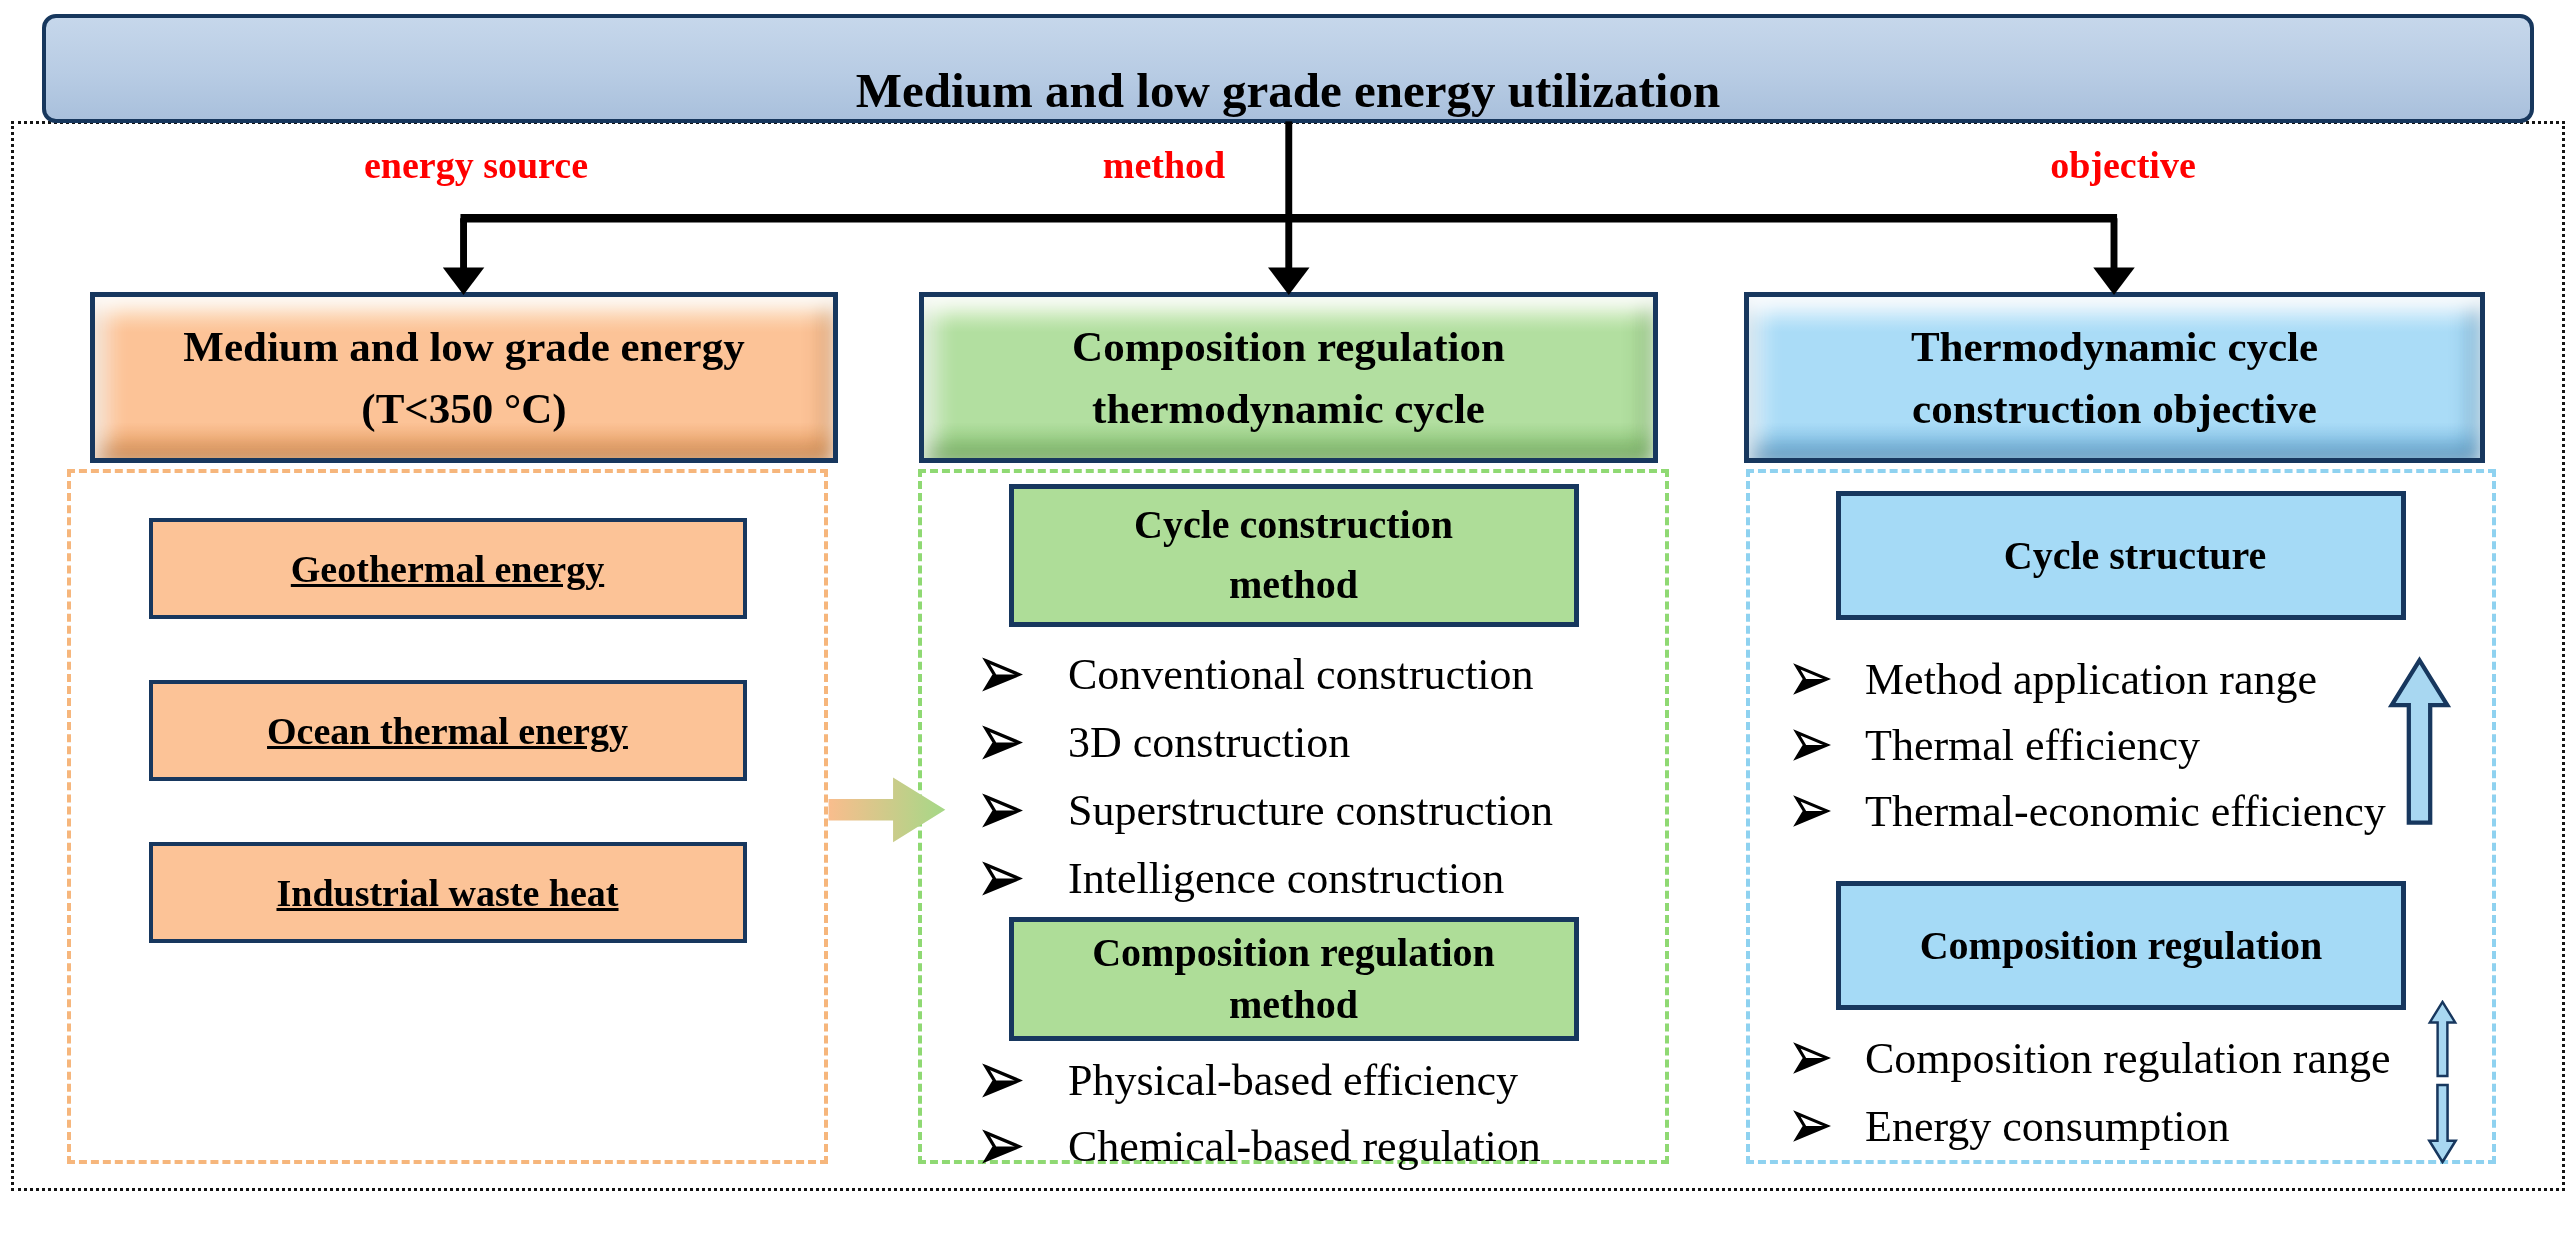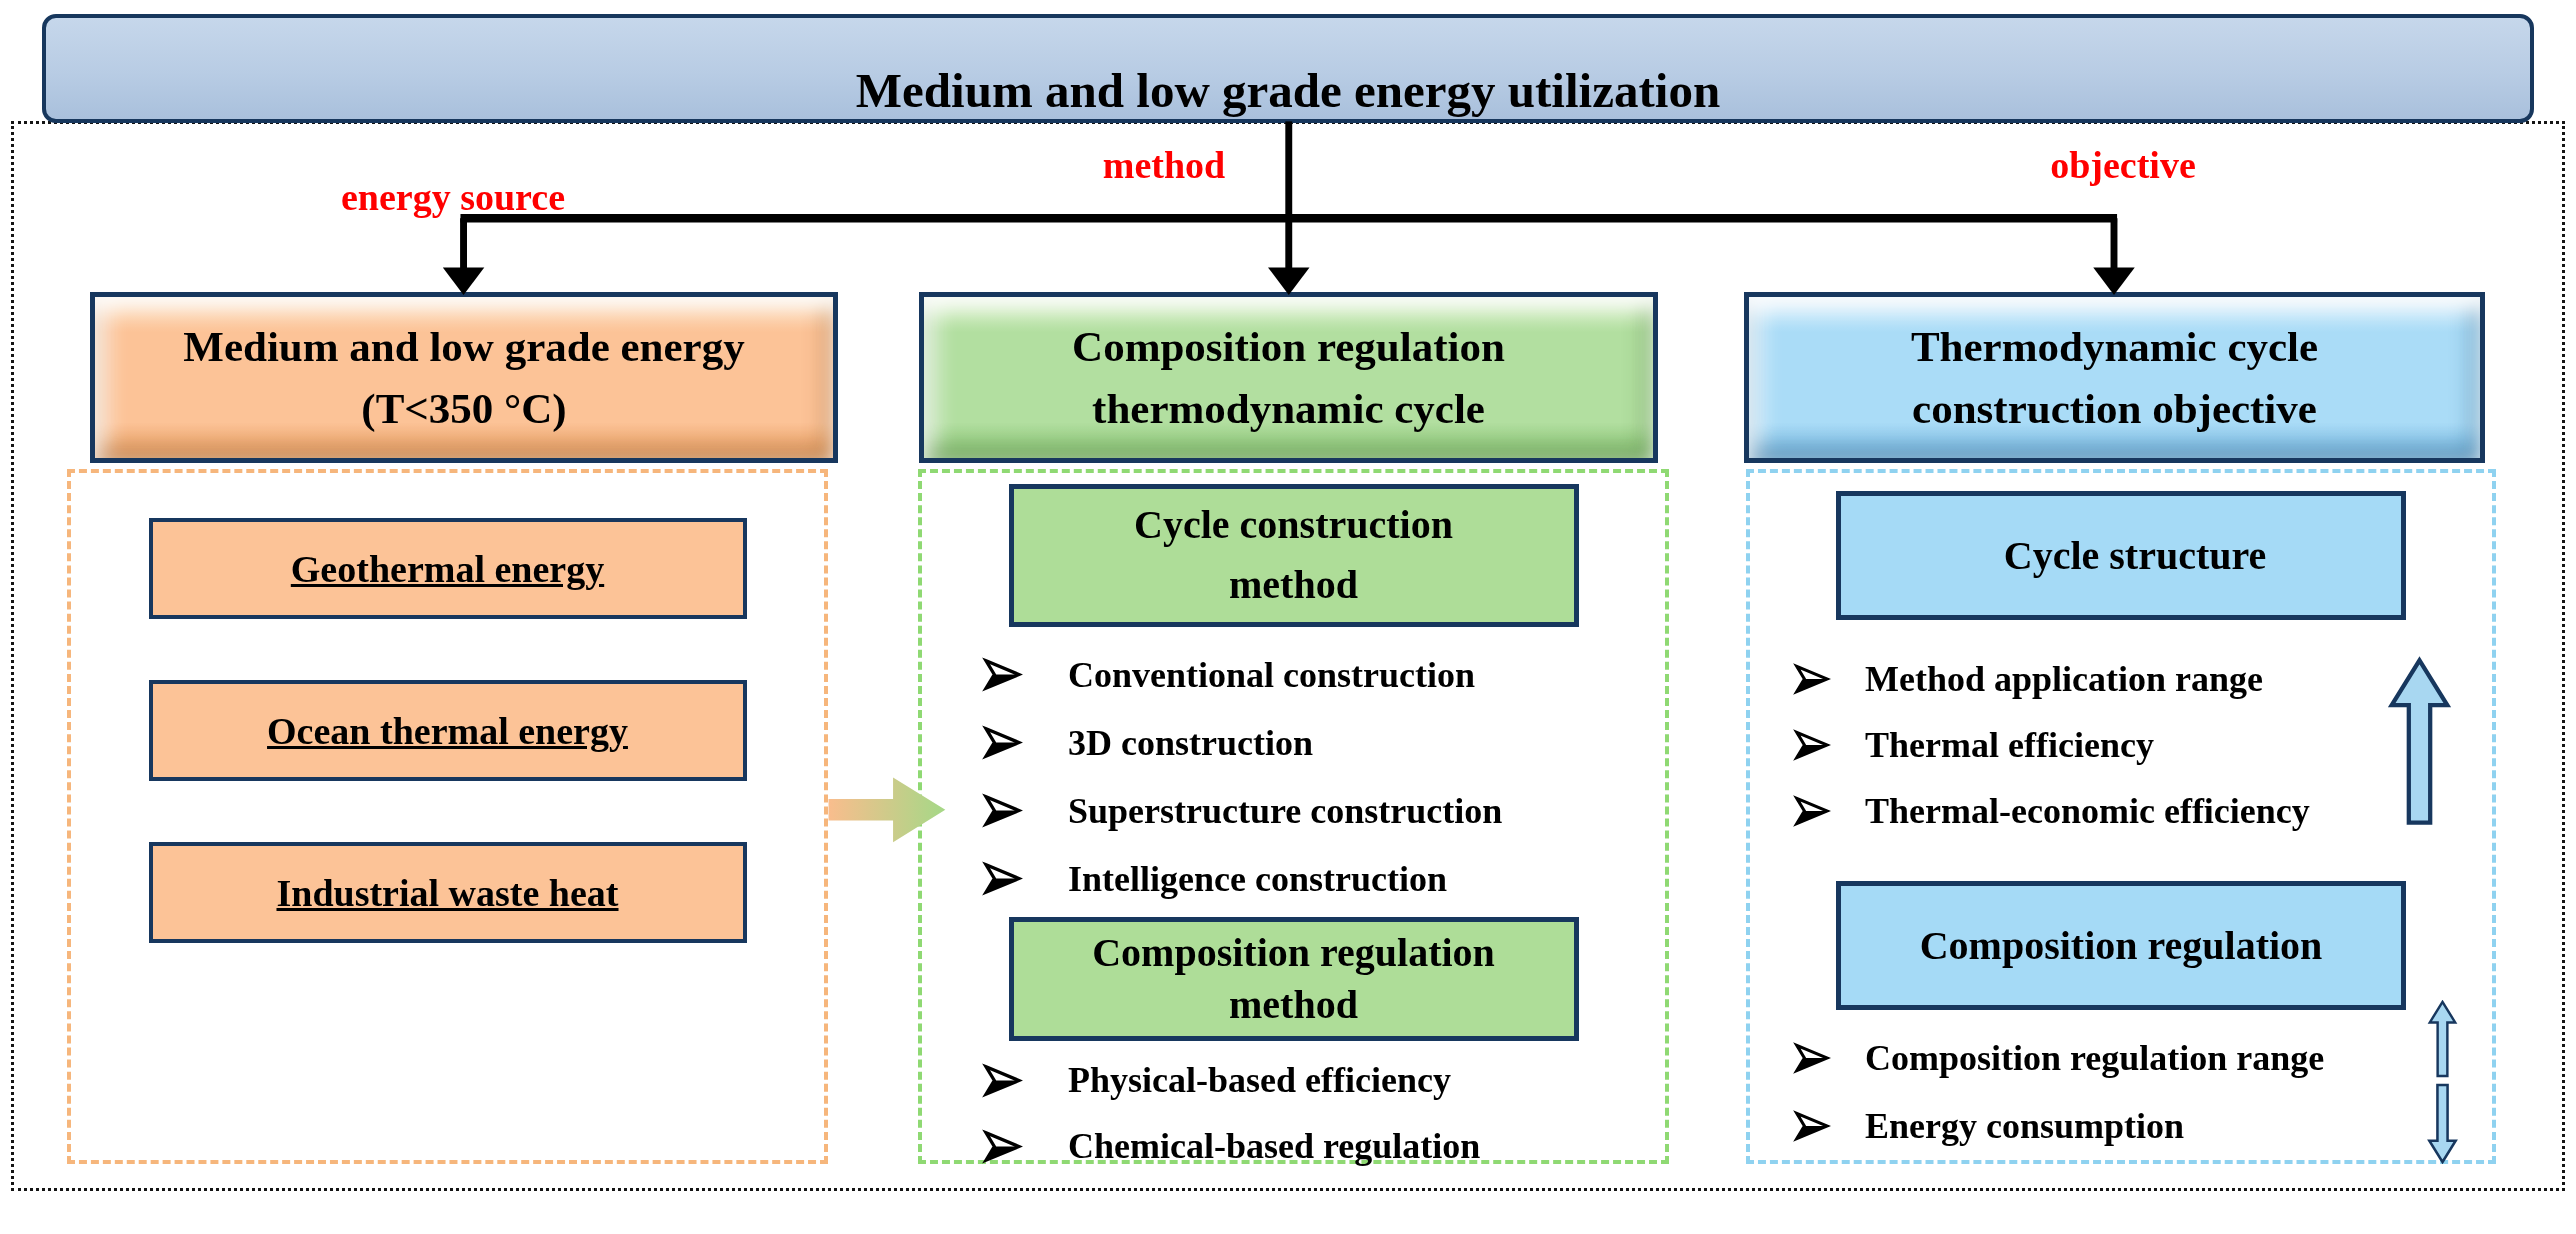--- a/index.html
+++ b/index.html
@@ -54,21 +54,21 @@
   .heading-box{box-sizing:border-box;border:5.4px solid #17375e;display:flex;flex-direction:column;
                justify-content:center;align-items:center;font-size:40px;font-weight:bold;
                line-height:1.3;text-align:center;flex:0 0 auto;}
   .hb-green{width:570px;background:#aedd98;}
   .hb-blue{width:570px;background:#a5daf6;}
 
   
   .bullet-list{width:100%;box-sizing:border-box;display:flex;flex-direction:column;flex:0 0 auto;}
   .bullet-row{display:flex;align-items:center;flex:0 0 auto;}
   .bullet-marker{flex:0 0 auto;display:block;}
-  .bullet-text{font-size:36px;font-weight:bold;white-space:nowrap;}
+  .bullet-text{font-size:44px;font-weight:normal;white-space:nowrap;}
 
   .g-list1{margin-top:14px;}
   .g-list1 .bullet-row{height:68px;padding-left:60px;}
   .g-head2{margin-top:4.6px;height:124px;}
   .g-head1{height:143px;gap:8px;}
   .g-list2{margin-top:6.1px;}
   .g-list2 .bullet-row{height:66px;padding-left:60px;}
   .g-row .bullet-text{margin-left:45px;}
 
   .b-head1{height:129px;padding-left:28px;}
@@ -86,21 +86,21 @@
 <body>
 
 <div class="canvas">
 
   <div class="outer-frame"></div>
 
   <div class="header-bar">
     <span>Medium and low grade energy utilization</span>
   </div>
 
-  <div class="branch-label" style="left:453px;margin-top:32px;">energy source</div>
+  <div class="branch-label" style="left:476px;">energy source</div>
   <div class="branch-label" style="left:1164px;">method</div>
   <div class="branch-label" style="left:2110px;margin-left:13px;">objective</div>
 
   <svg class="connectors" viewBox="0 0 3352 1606">
     <defs>
       <linearGradient id="flowGrad" x1="0" y1="0" x2="1" y2="0">
         <stop offset="0" stop-color="#f9bd8d"></stop>
         <stop offset="1" stop-color="#a5d887"></stop>
       </linearGradient>
     </defs>

